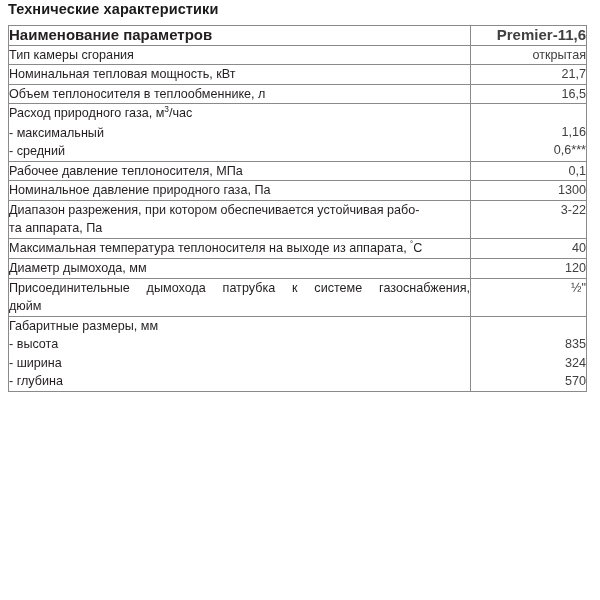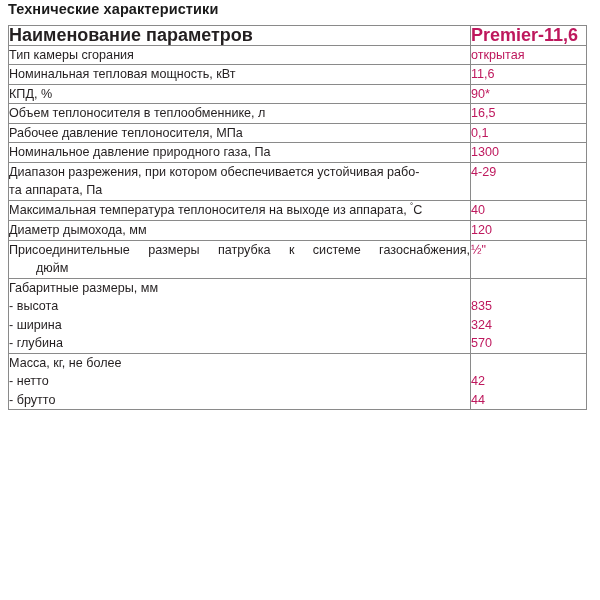--- a/index.html
+++ b/index.html
@@ -75,29 +75,29 @@
   .cell-name.justify {
     text-align: justify;
     text-justify: inter-word;
   }
   .cell-name.justify > .ln-last { text-align: left; }
 
   .cell-val {
     padding: 2px 5px 2px 5px;
     font-size: 12.6px;
     line-height: 18.5px;
-    text-align: left;
+    text-align: right;
     vertical-align: middle;
-    color: #be185d;
+    color: #404040;
   }
 
   thead .cell-name,
   thead .cell-val {
     font-weight: bold;
-    font-size: 18px;
+    font-size: 15px;
   }
 
   .sub { vertical-align: baseline; font-size: 8.4px; position: relative; top: -5px; }
   .deg { font-size: 9px; position: relative; top: -4px; }
 
   .multi .ln { display: block; white-space: pre; }
   .val-stack { display: block; }
   .val-stack .vl { display: block; line-height: 18.5px; }
   .val-stack .vl.blank { color: transparent; }
 </style>
@@ -125,68 +125,78 @@
       <tbody>
 
         <tr>
           <td class="cell-name">Тип камеры сгорания</td>
           <td class="cell-val">открытая</td>
         </tr>
 
 
         <tr>
           <td class="cell-name">Номинальная тепловая мощность,  кВт</td>
-          <td class="cell-val">11,6</td>
-        </tr>
-
-        <tr>
-          <td class="cell-name">КПД, %</td>
-          <td class="cell-val">90*</td>
-        </tr>
+          <td class="cell-val">21,7</td>
+        </tr>
+
 
 
         <tr>
           <td class="cell-name">Объем теплоносителя в теплообменнике,  л</td>
           <td class="cell-val">16,5</td>
         </tr>
 
+        <tr>
+          <td class="cell-name multi">
+            <span class="ln"><span>Расход природного газа, м</span><span class="sub">3</span><span>/час</span></span>
+            <span class="ln">- максимальный</span>
+            <span class="ln">- средний</span>
+          </td>
+          <td class="cell-val">
+            <span class="val-stack">
+              <span class="vl blank">&nbsp;</span>
+              <span class="vl">1,16</span>
+              <span class="vl">0,6***</span>
+            </span>
+          </td>
+        </tr>
 
         <tr>
           <td class="cell-name">Рабочее давление теплоносителя, МПа</td>
           <td class="cell-val">0,1</td>
         </tr>
 
         <tr>
           <td class="cell-name">Номинальное давление природного газа, Па</td>
           <td class="cell-val">1300</td>
         </tr>
 
         <tr>
           <td class="cell-name multi">
             <span class="ln">Диапазон разрежения, при котором обеспечивается устойчивая рабо-</span>
             <span class="ln">та аппарата, Па</span>
           </td>
-          <td class="cell-val">4-29</td>
+          <td class="cell-val">3-22</td>
         </tr>
 
 
         <tr>
           <td class="cell-name"><span>Максимальная температура теплоносителя на выходе из аппарата, </span><span class="deg">˚</span><span>С</span></td>
           <td class="cell-val">40</td>
         </tr>
 
         <tr>
           <td class="cell-name">Диаметр дымохода, мм</td>
           <td class="cell-val">120</td>
         </tr>
 
         <tr>
           <td class="cell-name justify">
-            <span class="ln" style="display:block;text-align:justify;text-align-last:justify;white-space:normal;">Присоединительные размеры патрубка к системе газоснабжения,</span>
-            <span class="ln ln-last" style="display:block;text-align:left;white-space:normal;margin-left:27px;">дюйм</span>
+            <span class="ln" style="display:block;text-align:justify;text-align-last:justify;white-space:normal;">Присоединительные дымохода патрубка к системе газоснабжения,</span>
+            <span class="ln ln-last" style="display:block;text-align:left;white-space:normal;">дюйм</span>
           </td>
           <td class="cell-val">½"</td>
         </tr>
 
 
         <tr>
           <td class="cell-name multi">
             <span class="ln">Габаритные размеры, мм</span>
             <span class="ln">- высота</span>
             <span class="ln">- ширина</span>
@@ -195,32 +205,18 @@
           <td class="cell-val">
             <span class="val-stack">
               <span class="vl blank">&nbsp;</span>
               <span class="vl">835</span>
               <span class="vl">324</span>
               <span class="vl">570</span>
             </span>
           </td>
         </tr>
 
-        <tr>
-          <td class="cell-name multi">
-            <span class="ln">Масса, кг, не более</span>
-            <span class="ln">- нетто</span>
-            <span class="ln">- брутто</span>
-          </td>
-          <td class="cell-val">
-            <span class="val-stack">
-              <span class="vl blank">&nbsp;</span>
-              <span class="vl">42</span>
-              <span class="vl">44</span>
-            </span>
-          </td>
-        </tr>
 
       </tbody>
     </table>
   </div>
 
 </div>
 
 </body></html>

